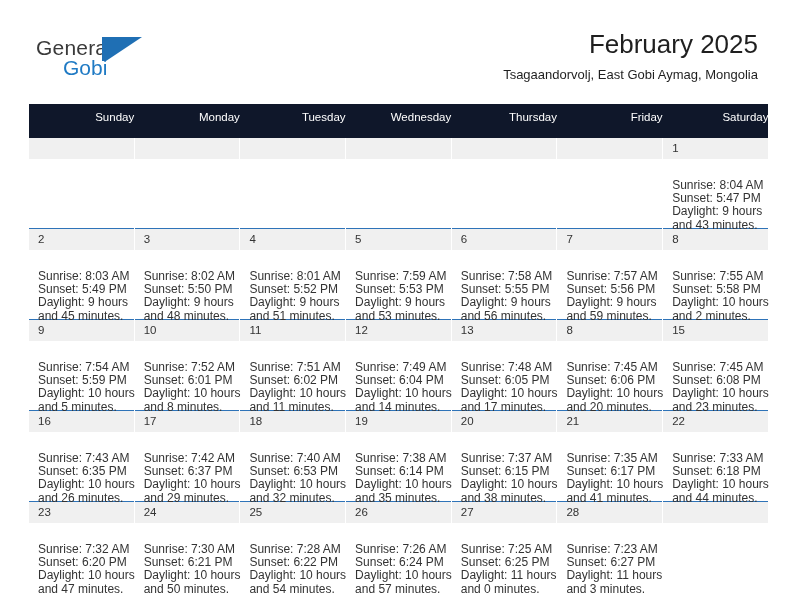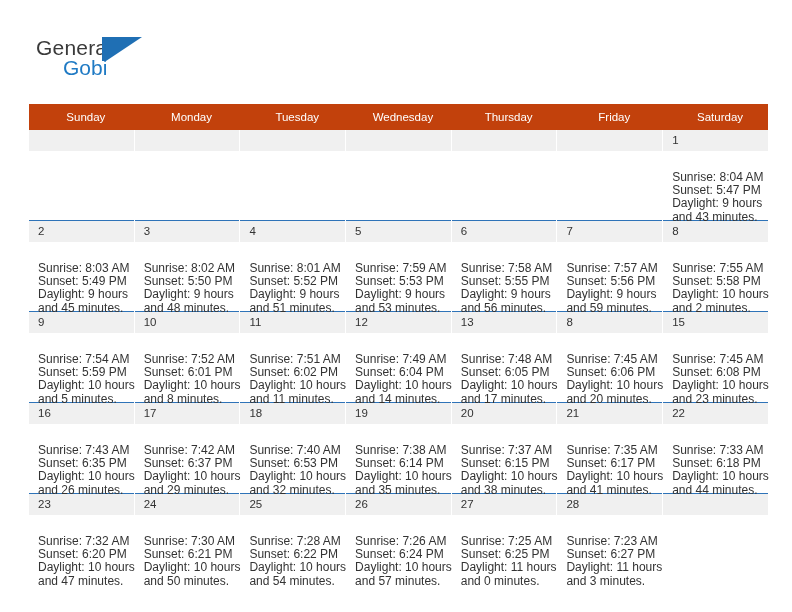--- a/index.html
+++ b/index.html
@@ -108,26 +108,26 @@
     left: 28px;
     top: 104px;
     width: 740px;
   }
   table.cal {
     border-collapse: collapse;
     table-layout: fixed;
     width: 740px;
   }
   table.cal th {
-    background: #c2410c;
+    background: #0f172a;
     color: #ffffff;
     font-size: 11.5px;
     font-weight: 400;
-    text-align: center;
-    padding: 5px 0 5px 9px;
+    text-align: right;
+    padding: 5px 0 13px 9px;
     height: 16px;
     line-height: 16px;
     border: none;
   }
   table.cal td {
     vertical-align: top;
     padding: 0;
     height: 90px;
     border-top: 1px solid #2e73b8;
     border-left: 1px solid #ffffff;
@@ -171,20 +171,24 @@
 
     <div class="brand">
       <span class="brand-general">General</span>
       <span class="brand-blue">Gobi</span>
       <span class="brand-mark">
         <span class="bar"></span>
         <span class="tri"></span>
       </span>
     </div>
 
+    <div class="title-block">
+      <div class="month-title">February 2025</div>
+      <div class="location">Tsagaandorvolj, East Gobi Aymag, Mongolia</div>
+    </div>
 
   </div>
 
   <div class="calendar">
     <table class="cal">
       <colgroup>
         <col style="width:105.7px">
           <col style="width:105.7px">
           <col style="width:105.7px">
         <col style="width:105.7px">

